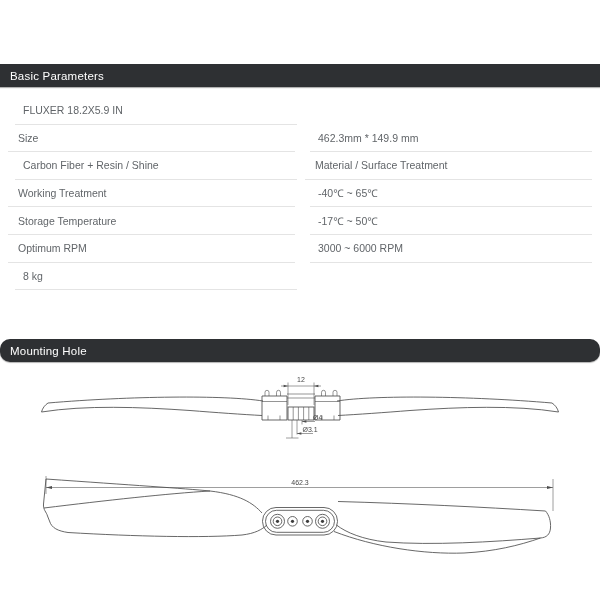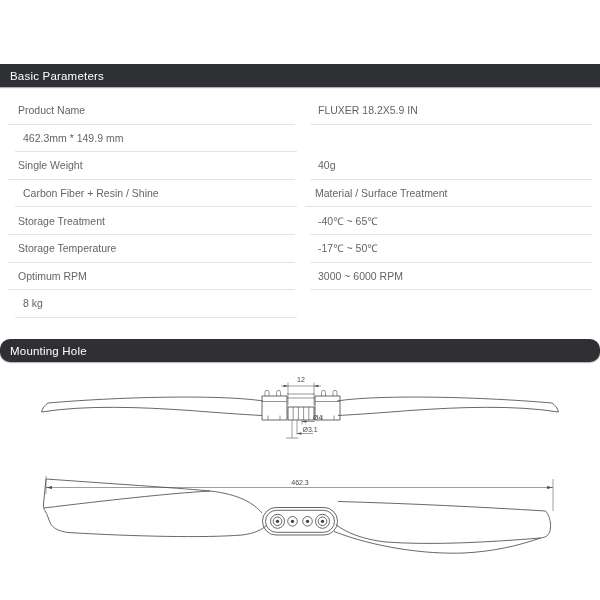--- a/index.html
+++ b/index.html
@@ -35,40 +35,36 @@
 <body>
 
 <div class="canvas">
 
   <div class="section-bar" id="bar-basic">
     <span>Basic Parameters</span>
   </div>
 
   <div class="spec-table" id="spec-table">
     <div class="spec-row">
-      <div class="cell label">Product Name</div>
       <div class="cell value">FLUXER 18.2X5.9 IN</div>
     </div>
 
     <div class="spec-row">
+      <div class="cell label">Size</div>
       <div class="cell value">462.3mm * 149.9 mm</div>
     </div>
 
-    <div class="spec-row">
-      <div class="cell label">Single Weight</div>
-      <div class="cell value">40g</div>
-    </div>
 
     <div class="spec-row">
       <div class="cell value">Carbon Fiber + Resin / Shine</div>
       <div class="cell label">Material / Surface Treatment</div>
     </div>
 
     <div class="spec-row">
-      <div class="cell label">Storage Treatment</div>
+      <div class="cell label">Working Treatment</div>
       <div class="cell value">-40℃ ~ 65℃</div>
     </div>
 
     <div class="spec-row">
       <div class="cell label">Storage Temperature</div>
       <div class="cell value">-17℃ ~ 50℃</div>
     </div>
 
     <div class="spec-row">
       <div class="cell label">Optimum RPM</div>

